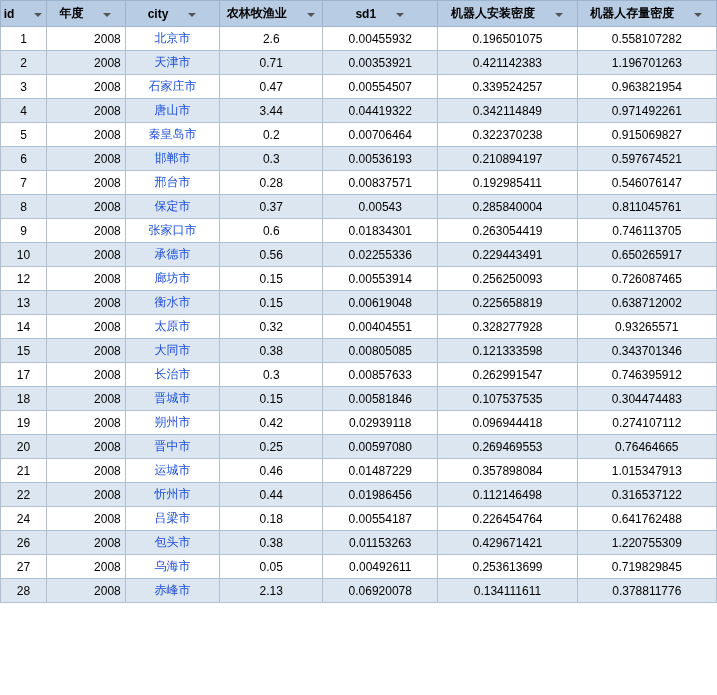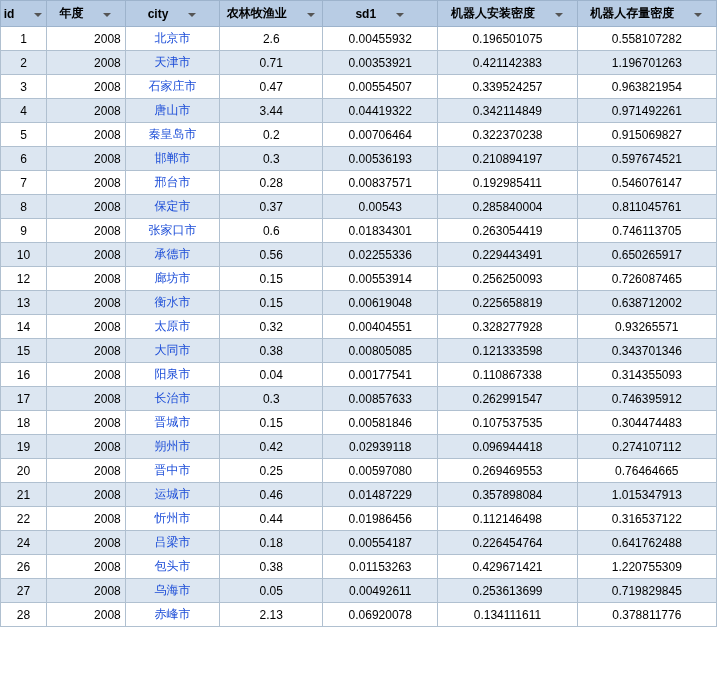--- a/index.html
+++ b/index.html
@@ -257,29 +257,20 @@
         <tr>
           <td class="col-id">15</td>
           <td class="col-year">2008</td>
           <td class="col-city city-cell">大同市</td>
           <td class="col-agri">0.38</td>
           <td class="col-sd1">0.00805085</td>
           <td class="col-robot1">0.121333598</td>
           <td class="col-robot2">0.343701346</td>
         </tr>
         <tr>
-          <td class="col-id">16</td>
-          <td class="col-year">2008</td>
-          <td class="col-city city-cell">阳泉市</td>
-          <td class="col-agri">0.04</td>
-          <td class="col-sd1">0.00177541</td>
-          <td class="col-robot1">0.110867338</td>
-          <td class="col-robot2">0.314355093</td>
-        </tr>
-        <tr>
           <td class="col-id">17</td>
           <td class="col-year">2008</td>
           <td class="col-city city-cell">长治市</td>
           <td class="col-agri">0.3</td>
           <td class="col-sd1">0.00857633</td>
           <td class="col-robot1">0.262991547</td>
           <td class="col-robot2">0.746395912</td>
         </tr>
         <tr>
           <td class="col-id">18</td>

